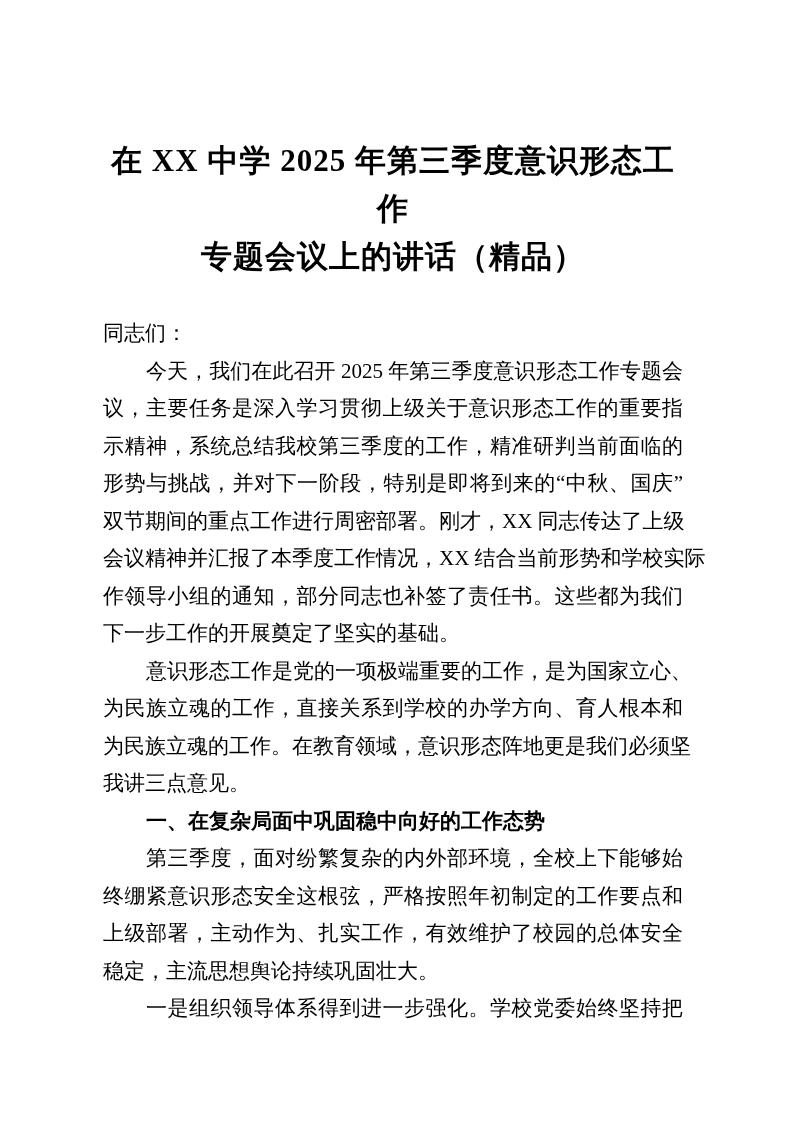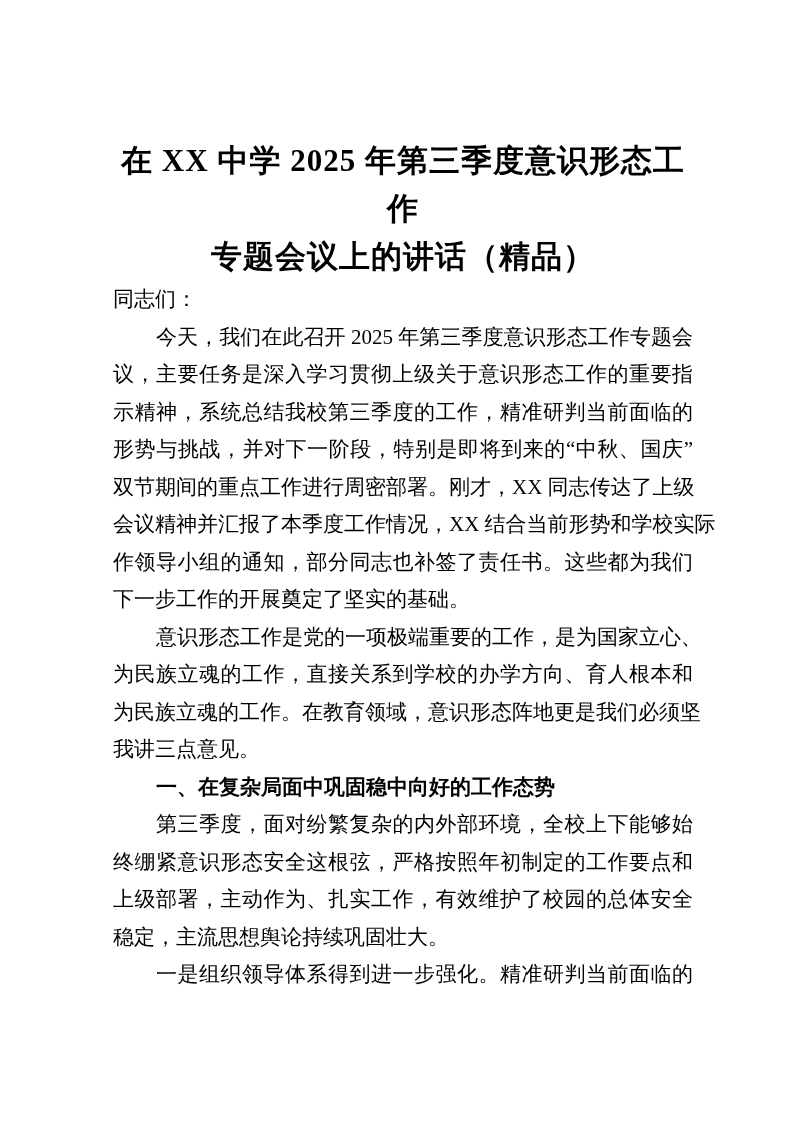--- a/index.html
+++ b/index.html
@@ -11,33 +11,34 @@
     position: relative;
     width: 793px;
     height: 1122px;
     background: #ffffff;
     overflow: hidden;
     color: #000000;
     font-family: "Liberation Serif", "DejaVu Serif", serif;
   }
   .content {
     position: absolute;
-    left: 113px;
+    left: 103px;
     top: 0;
     width: 580px;
   }
   .doc-title {
     margin-top: 137px;
     font-size: 31px;
     line-height: 48px;
     font-weight: 700;
     text-align: center;
     letter-spacing: 1px;
   }
   .doc-body {
+    margin-top: 34px;
     font-size: 21px;
     line-height: 37.5px;
   }
   .block { margin: 0; padding: 0; }
   .block.heading { font-weight: 700; }
   .line {
     text-align: justify;
     text-align-last: justify;
     white-space: nowrap;
   }
@@ -76,17 +77,17 @@
         <div class="block heading">
           <div class="line first last">一、在复杂局面中巩固稳中向好的工作态势</div>
         </div>
         <div class="block paragraph">
           <div class="line first">第三季度，面对纷繁复杂的内外部环境，全校上下能够始</div>
           <div class="line">终绷紧意识形态安全这根弦，严格按照年初制定的工作要点和</div>
           <div class="line">上级部署，主动作为、扎实工作，有效维护了校园的总体安全</div>
           <div class="line last">稳定，主流思想舆论持续巩固壮大。</div>
         </div>
         <div class="block paragraph">
-          <div class="line first">一是组织领导体系得到进一步强化。精准研判当前面临的</div>
+          <div class="line first">一是组织领导体系得到进一步强化。学校党委始终坚持把</div>
         </div>
       </div>
   </div>
 </div>
 
 </body></html>

